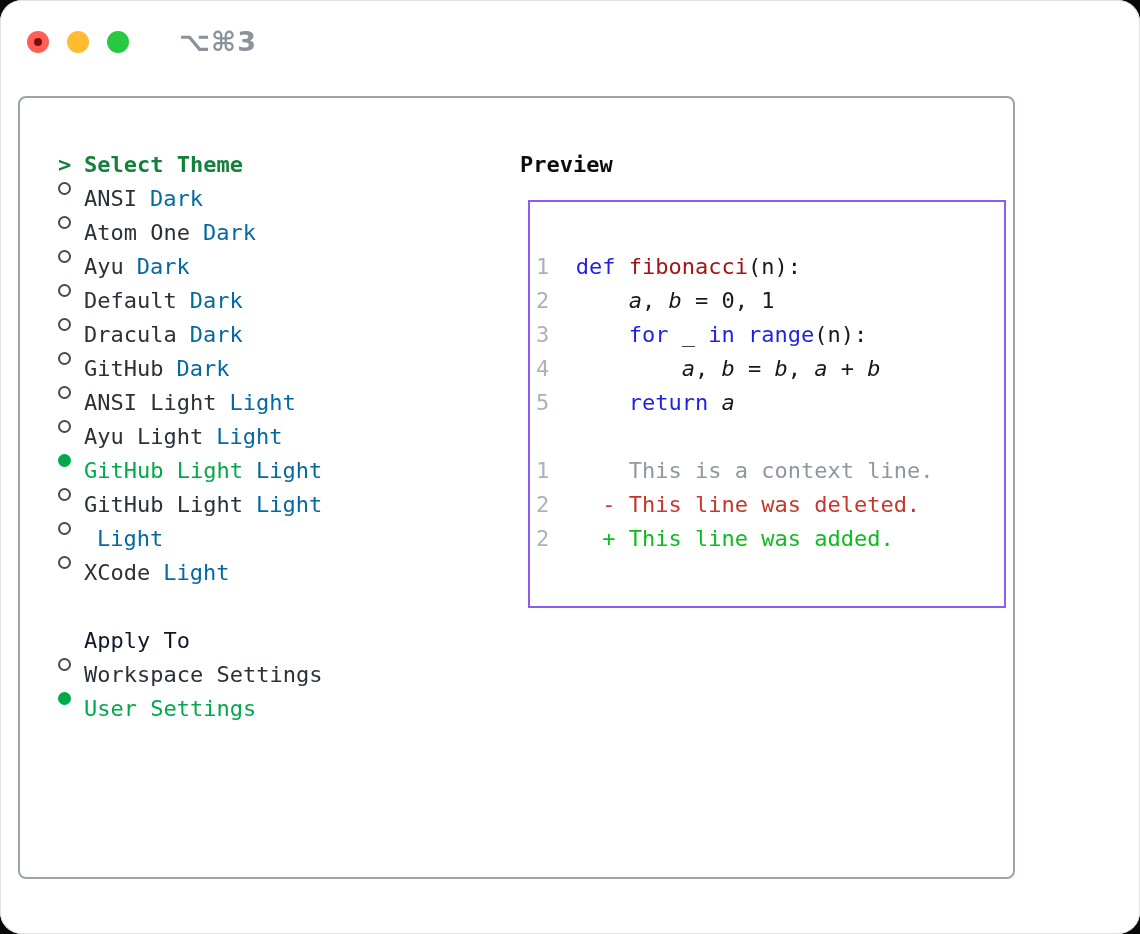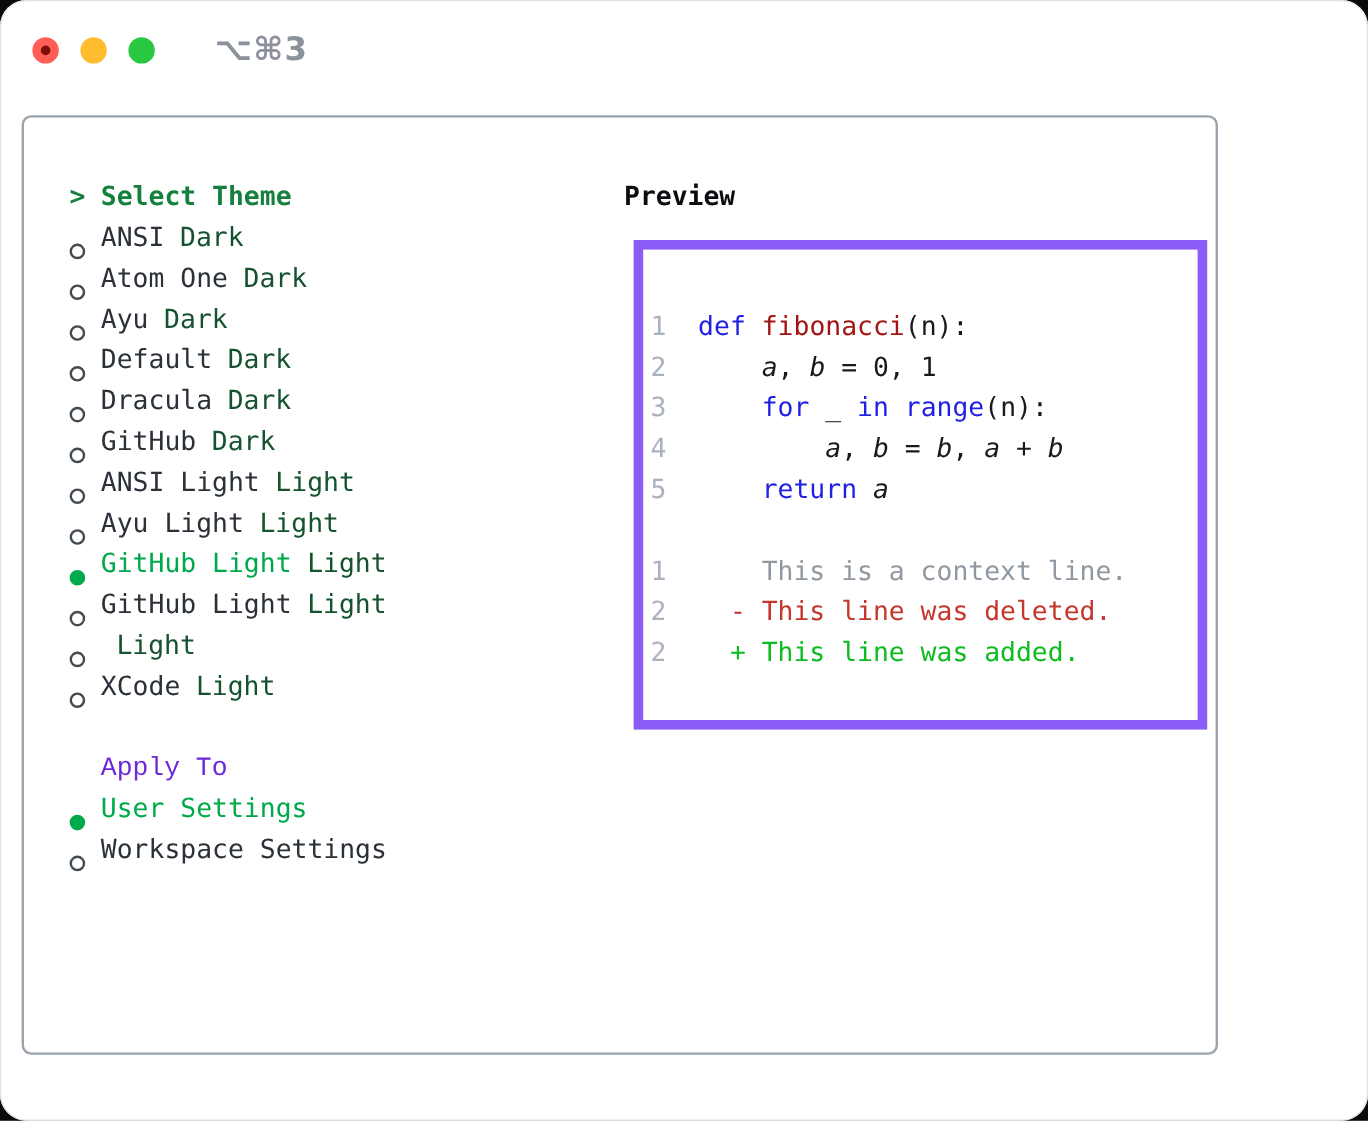--- a/index.html
+++ b/index.html
@@ -27,34 +27,34 @@
     position:absolute;left:18px;top:96px;width:997px;height:783px;box-sizing:border-box;
     border:2px solid #9aa3ae;border-radius:8px;background:#fff;
     display:flex;padding:50px 26px 0 38px;
     font-size:22px;line-height:34px;color:#2b3138;
   }
   .leftcol{width:462px;flex:none;}
   .rightcol{flex:1;}
   .sel-title{font-weight:bold;color:#15803d;height:34px;white-space:pre;}
   .sel-title .marker{display:inline-block;width:26px;}
   .spacer{height:34px;}
-  .item{display:flex;align-items:flex-end;height:34px;cursor:default;}
+  .item{display:flex;align-items:flex-start;height:34px;cursor:default;}
   .radio-cell{width:26px;flex:none;display:flex;align-items:center;}
   .radio{width:13px;height:13px;border-radius:50%;border:2px solid #424a52;box-sizing:border-box;}
   .radio.on{background:var(--sel-green);border-color:var(--sel-green);}
   .item .name{color:#2b3138;white-space:pre;}
   .item.selected .name{color:var(--sel-green);}
-  .item .variant{color:#14532d;margin-left:13px;white-space:pre;}
-  .apply-title{padding-left:26px;color:#6d28d9;height:34px;font-family:Liberation Mono, monospace;}
+  .item .variant{color:#0369a1;margin-left:13px;white-space:pre;}
+  .apply-title{padding-left:26px;color:#0f172a;height:34px;}
   .hint{color:#a6afbb;width:430px;}
   
   .preview-title{font-weight:bold;color:#0b0d10;height:34px;}
   .preview-box{
     margin-top:18px;margin-left:8px;width:478px;height:408px;box-sizing:border-box;
-    border:8px solid #8b5cf6;padding:48px 0 0 6px;white-space:pre;overflow:hidden;background:#fff;
+    border:2px solid #8b5cf6;padding:48px 0 0 6px;white-space:pre;overflow:hidden;background:#fff;
   }
   .pline{height:34px;}
   .pline .num{color:#a9b2bd;}
   .pline .p{color:#17191c;}
   .pline .kw{color:var(--kw-blue);}
   .pline .fn{color:var(--fn-red);}
   .pline .v{color:#17191c;font-style:italic;}
   .pline .ctx{color:#8f98a1;}
   .pline .del{color:var(--diff-red);}
   .pline .add{color:var(--diff-green);}
@@ -162,31 +162,31 @@
             <span class="name">XCode</span>
             <span class="variant">Light</span>
           </div>
         </div>
 
       <div class="spacer"></div>
 
       <div class="apply-title">Apply To</div>
 
       <div id="apply-items">
+          <div class="item">
+            <span class="radio-cell">
+              <span class="radio"></span>
+            </span>
+            <span class="name">Workspace Settings</span>
+          </div>
           <div class="item selected">
             <span class="radio-cell">
               <span class="radio on"></span>
             </span>
             <span class="name">User Settings</span>
-          </div>
-          <div class="item">
-            <span class="radio-cell">
-              <span class="radio"></span>
-            </span>
-            <span class="name">Workspace Settings</span>
           </div>
         </div>
 
       <div class="spacer"></div>
 
     </div>
 
     <div class="rightcol">
       <div class="preview-title">Preview</div>
       <div class="preview-box" id="preview-box"><div class="pline"><span class="num">1</span><span class="p">  </span><span class="kw">def</span><span class="p"> </span><span class="fn">fibonacci</span><span class="p">(n):</span></div><div class="pline"><span class="num">2</span><span class="p">      </span><span class="v">a</span><span class="p">, </span><span class="v">b</span><span class="p"> = 0, 1</span></div><div class="pline"><span class="num">3</span><span class="p">      </span><span class="kw">for</span><span class="p"> _ </span><span class="kw">in</span><span class="p"> </span><span class="kw">range</span><span class="p">(n):</span></div><div class="pline"><span class="num">4</span><span class="p">          </span><span class="v">a</span><span class="p">, </span><span class="v">b</span><span class="p"> = </span><span class="v">b</span><span class="p">, </span><span class="v">a</span><span class="p"> + </span><span class="v">b</span></div><div class="pline"><span class="num">5</span><span class="p">      </span><span class="kw">return</span><span class="p"> </span><span class="v">a</span></div><div class="pline"></div><div class="pline"><span class="num">1</span><span class="p">      </span><span class="ctx">This is a context line.</span></div><div class="pline"><span class="num">2</span><span class="p">    </span><span class="del">- This line was deleted.</span></div><div class="pline"><span class="num">2</span><span class="p">    </span><span class="add">+ This line was added.</span></div></div>

